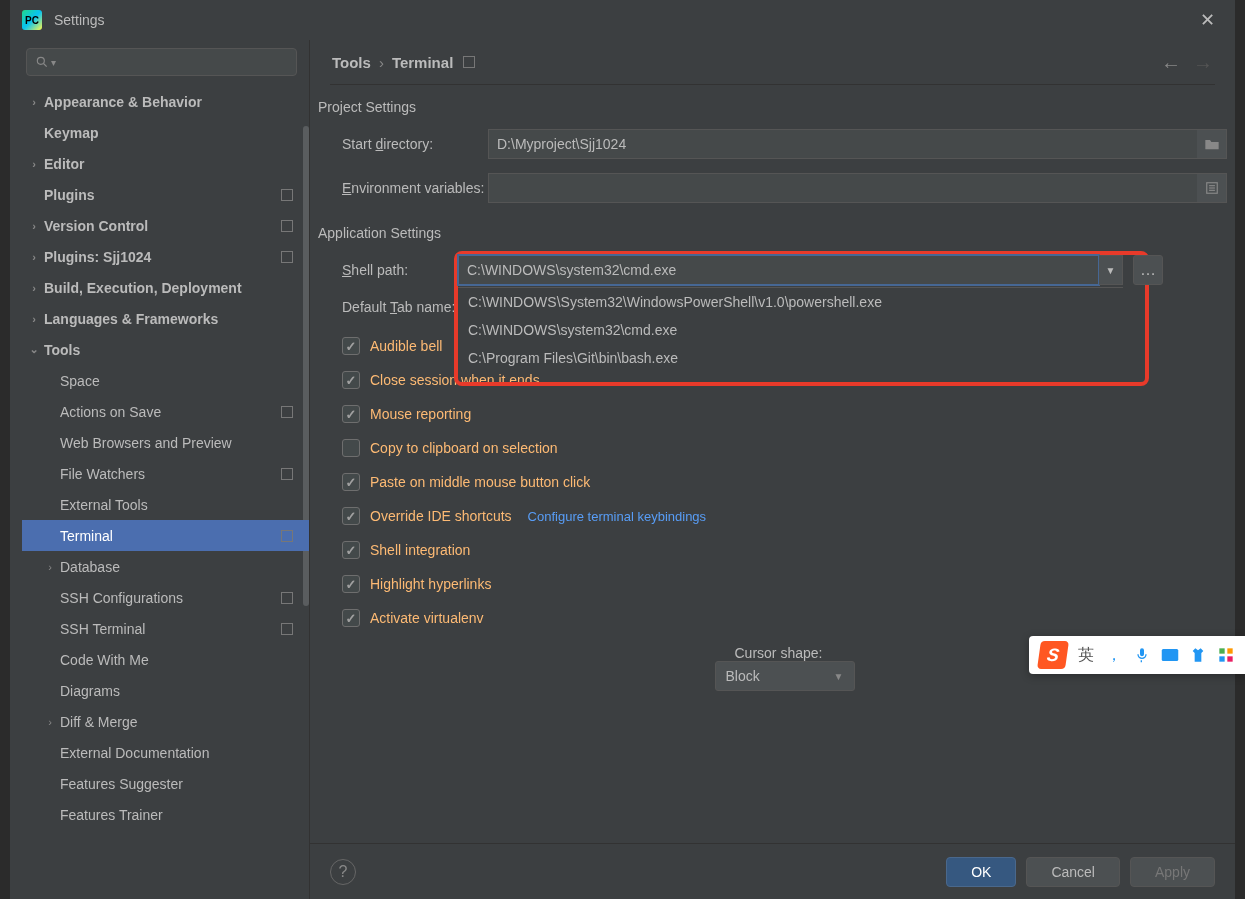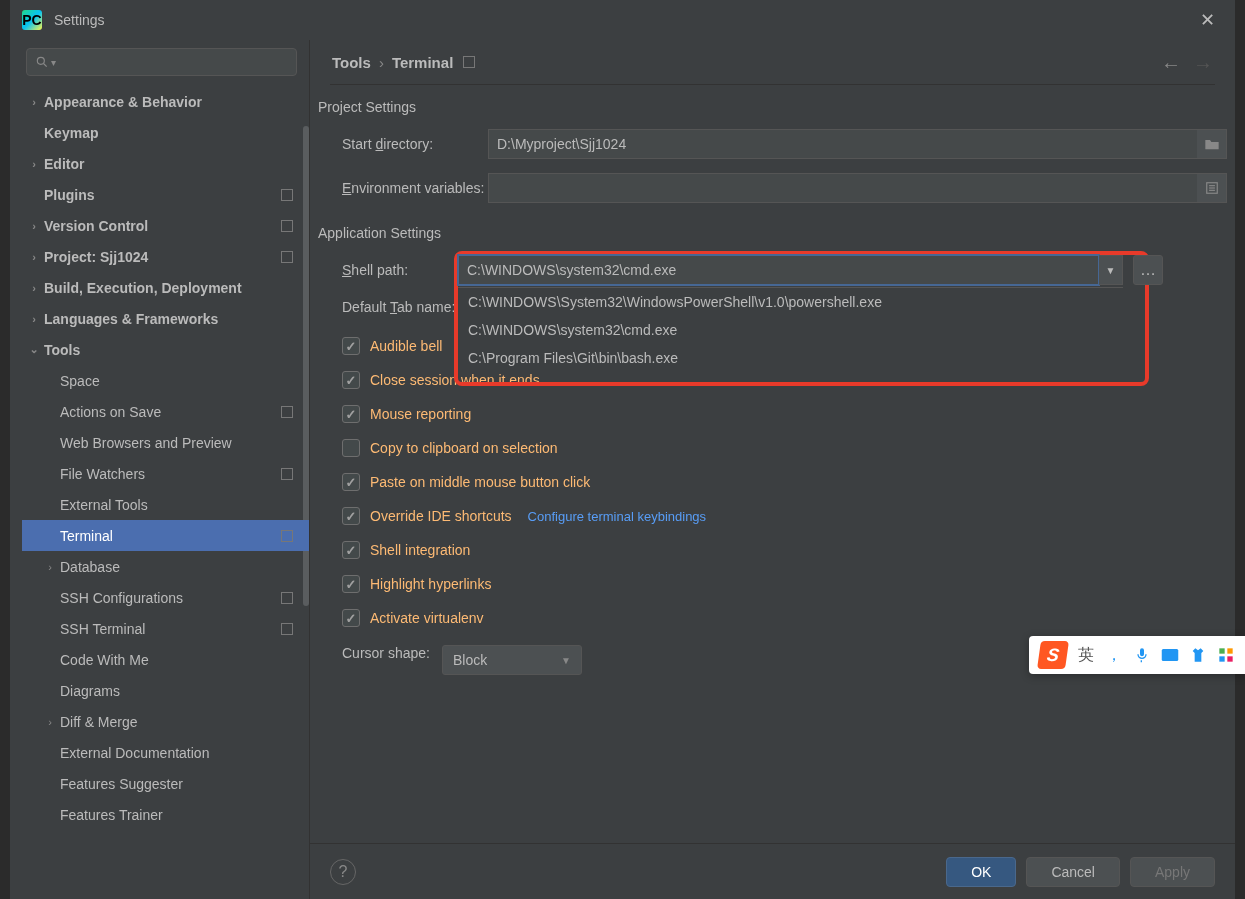--- a/index.html
+++ b/index.html
@@ -1,19 +1,19 @@
 <!DOCTYPE html>
 <html><head>
 <meta charset="utf-8">
 <style>
 * { margin: 0; padding: 0; box-sizing: border-box; font-family: "Segoe UI", Arial, sans-serif; }
 body { background: #2b2b2b; color: #bbbbbb; width: 1245px; height: 899px; overflow: hidden; }
 .dialog { position: absolute; left: 10px; top: 0; width: 1225px; height: 899px; background: #3c3f41; display: flex; flex-direction: column; }
 .titlebar { height: 40px; display: flex; align-items: center; padding: 0 12px; color: #bbbbbb; font-size: 14px; }
-.titlebar .app-icon { width: 20px; height: 20px; margin-right: 12px; background: linear-gradient(135deg, #21d789 0%, #07c3f2 50%, #fcf84a 100%); border-radius: 3px; display: flex; align-items: center; justify-content: center; font-size: 14px; font-weight: bold; color: #000; }
+.titlebar .app-icon { width: 20px; height: 20px; margin-right: 12px; background: linear-gradient(135deg, #21d789 0%, #07c3f2 50%, #fcf84a 100%); border-radius: 3px; display: flex; align-items: center; justify-content: center; font-size: 10px; font-weight: bold; color: #000; }
 .titlebar .spacer { flex: 1; }
 .close-x { font-size: 18px; color: #bbbbbb; cursor: pointer; padding: 4px 8px; }
 .body { flex: 1; display: flex; min-height: 0; }
 .sidebar { width: 300px; background: #3c3f41; border-right: 1px solid #323232; display: flex; flex-direction: column; padding: 8px 0 8px 12px; position: relative; }
 .search-wrap { padding: 0 12px 10px 4px; }
 .search-box { width: 100%; height: 28px; background: #45494a; border: 1px solid #555; border-radius: 4px; display: flex; align-items: center; padding: 0 8px; }
 .search-box svg { width: 14px; height: 14px; color: #888; }
 .search-box .chev { margin-left: 2px; color: #888; font-size: 10px; }
 .tree { flex: 1; overflow: auto; font-size: 14px; position: relative; }
 .scrollbar-track { position: absolute; right: 0; top: 0; width: 8px; height: 100%; }
@@ -47,21 +47,21 @@
 .combo-btn { width: 24px; height: 30px; background: #4c5052; border: 1px solid #555; border-left: none; display: flex; align-items: center; justify-content: center; color: #bbb; font-size: 10px; cursor: pointer; }
 .dropdown-list { position: absolute; left: 0; top: 32px; width: 100%; background: #3c3f41; border-top: 1px solid #555; z-index: 10; }
 .dropdown-item { padding: 6px 10px; color: #bbbbbb; cursor: pointer; font-size: 14px; }
 .highlight-box { position: absolute; border: 4px solid #e83a2a; border-radius: 8px; pointer-events: none; z-index: 5; }
 .checkbox-row { display: flex; align-items: center; height: 34px; padding-left: 24px; }
 .checkbox { width: 18px; height: 18px; border: 1px solid #6e6e6e; border-radius: 3px; background: #43494a; margin-right: 10px; display: flex; align-items: center; justify-content: center; }
 .checkbox.checked { background: #43494a; }
 .checkbox.checked::after { content: "✓"; color: #a0a0a0; font-size: 13px; font-weight: bold; }
 .checkbox-row .lbl { color: #fdba74; }
 .link { color: #589df6; margin-left: 16px; cursor: pointer; font-size: 13px; }
-.select-row { display: flex; align-items: flex-start; padding-left: 24px; margin-top: 10px; }
+.select-row { display: flex; align-items: center; padding-left: 24px; margin-top: 10px; flex-direction: column; }
 .select-row .lbl { width: 100px; }
 .select-box { width: 140px; height: 30px; background: #4c5052; border: 1px solid #555; border-radius: 3px; display: flex; align-items: center; padding: 0 10px; color: #bbb; position: relative; cursor: pointer; }
 .select-box .caret { position: absolute; right: 10px; font-size: 10px; color: #888; }
 .button-bar { height: 56px; border-top: 1px solid #323232; display: flex; align-items: center; padding: 0 20px; }
 .help-circle { width: 26px; height: 26px; border: 1px solid #666; border-radius: 50%; display: flex; align-items: center; justify-content: center; color: #888; cursor: pointer; }
 .button-bar .spacer { flex: 1; }
 .btn { height: 30px; padding: 0 24px; border-radius: 4px; border: 1px solid #555; background: #4c5052; color: #bbbbbb; font-size: 14px; margin-left: 10px; cursor: pointer; display: flex; align-items: center; text-align: center; }
 .btn.primary { background: #365880; border-color: #4a688c; color: #fff; }
 .btn.disabled { color: #777; }
 .ime-bar { position: absolute; right: 0; top: 636px; height: 38px; background: #fff; border-radius: 4px 0 0 4px; display: flex; align-items: center; padding: 0 10px; gap: 10px; box-shadow: 0 2px 8px rgba(0,0,0,0.3); z-index: 100; }
@@ -110,21 +110,21 @@
             <span>Plugins</span>
             <span class="badge"></span>
           </div>
           <div class="tree-item bold">
             <span class="arrow">›</span>
             <span>Version Control</span>
             <span class="badge"></span>
           </div>
           <div class="tree-item bold">
             <span class="arrow">›</span>
-            <span>Project: Sjj1024</span>
+            <span>Plugins: Sjj1024</span>
             <span class="badge"></span>
           </div>
           <div class="tree-item bold">
             <span class="arrow">›</span>
             <span>Build, Execution, Deployment</span>
           </div>
           <div class="tree-item bold">
             <span class="arrow">›</span>
             <span>Languages &amp; Frameworks</span>
           </div>

